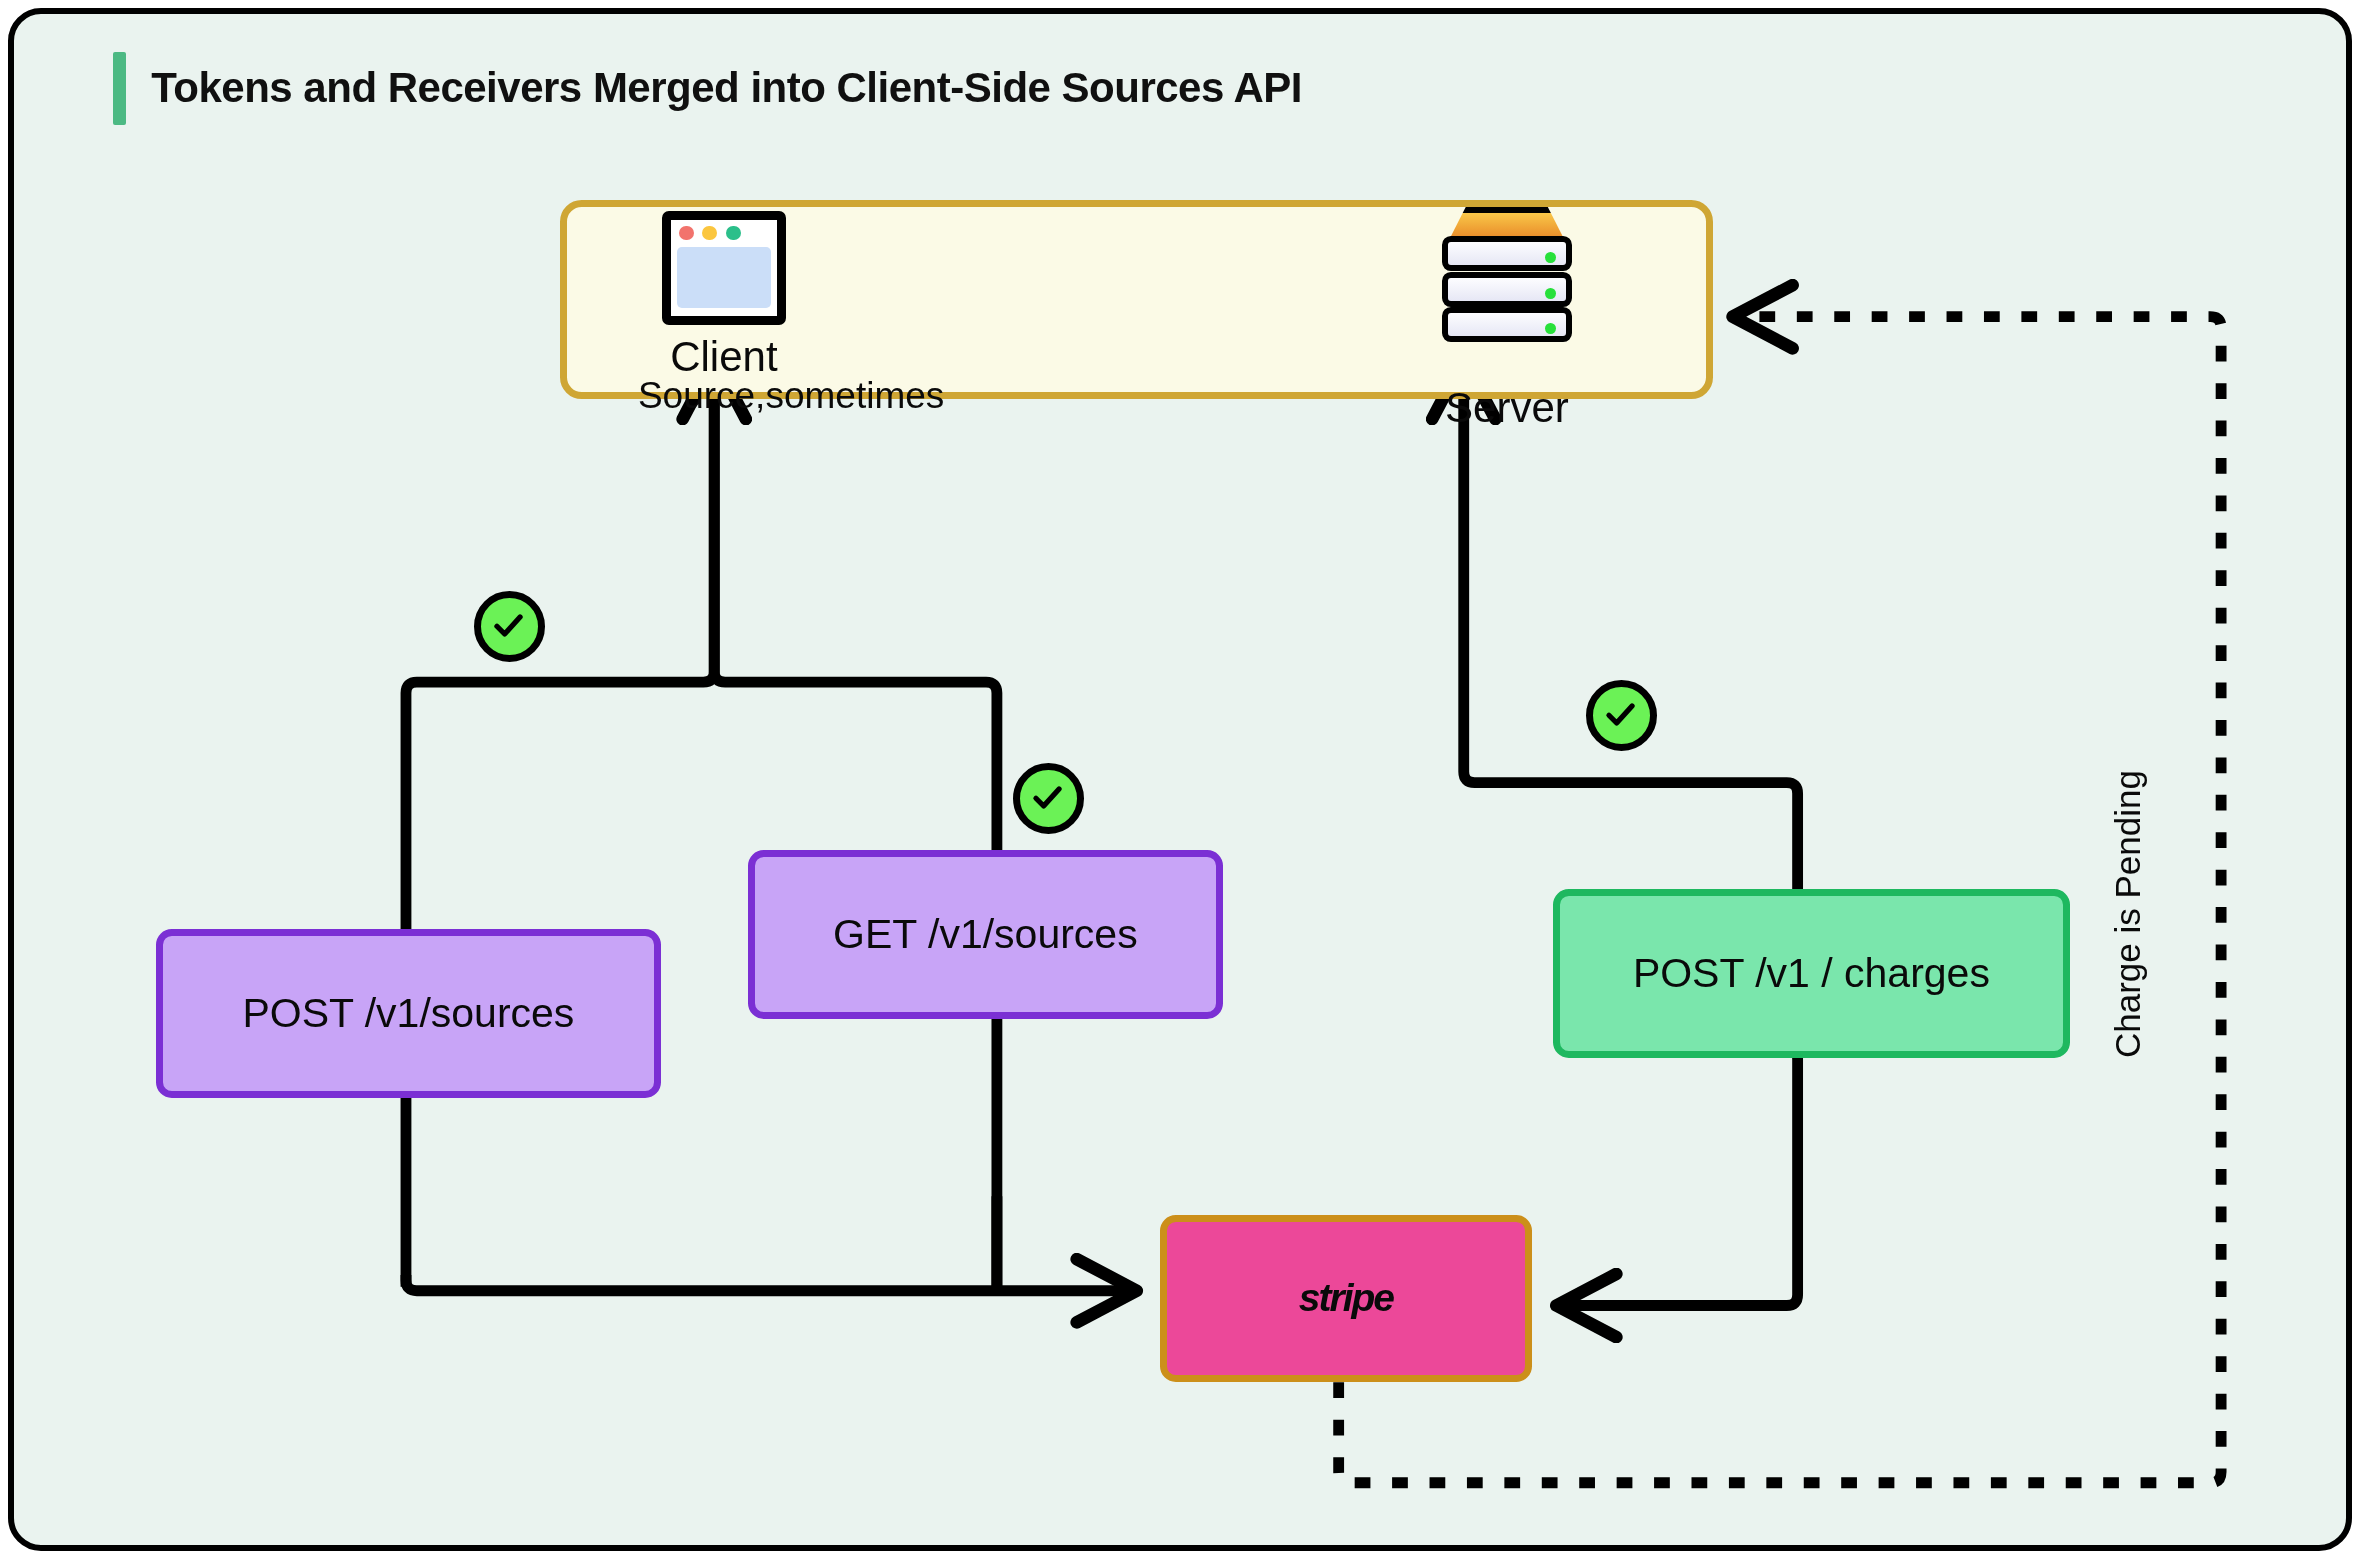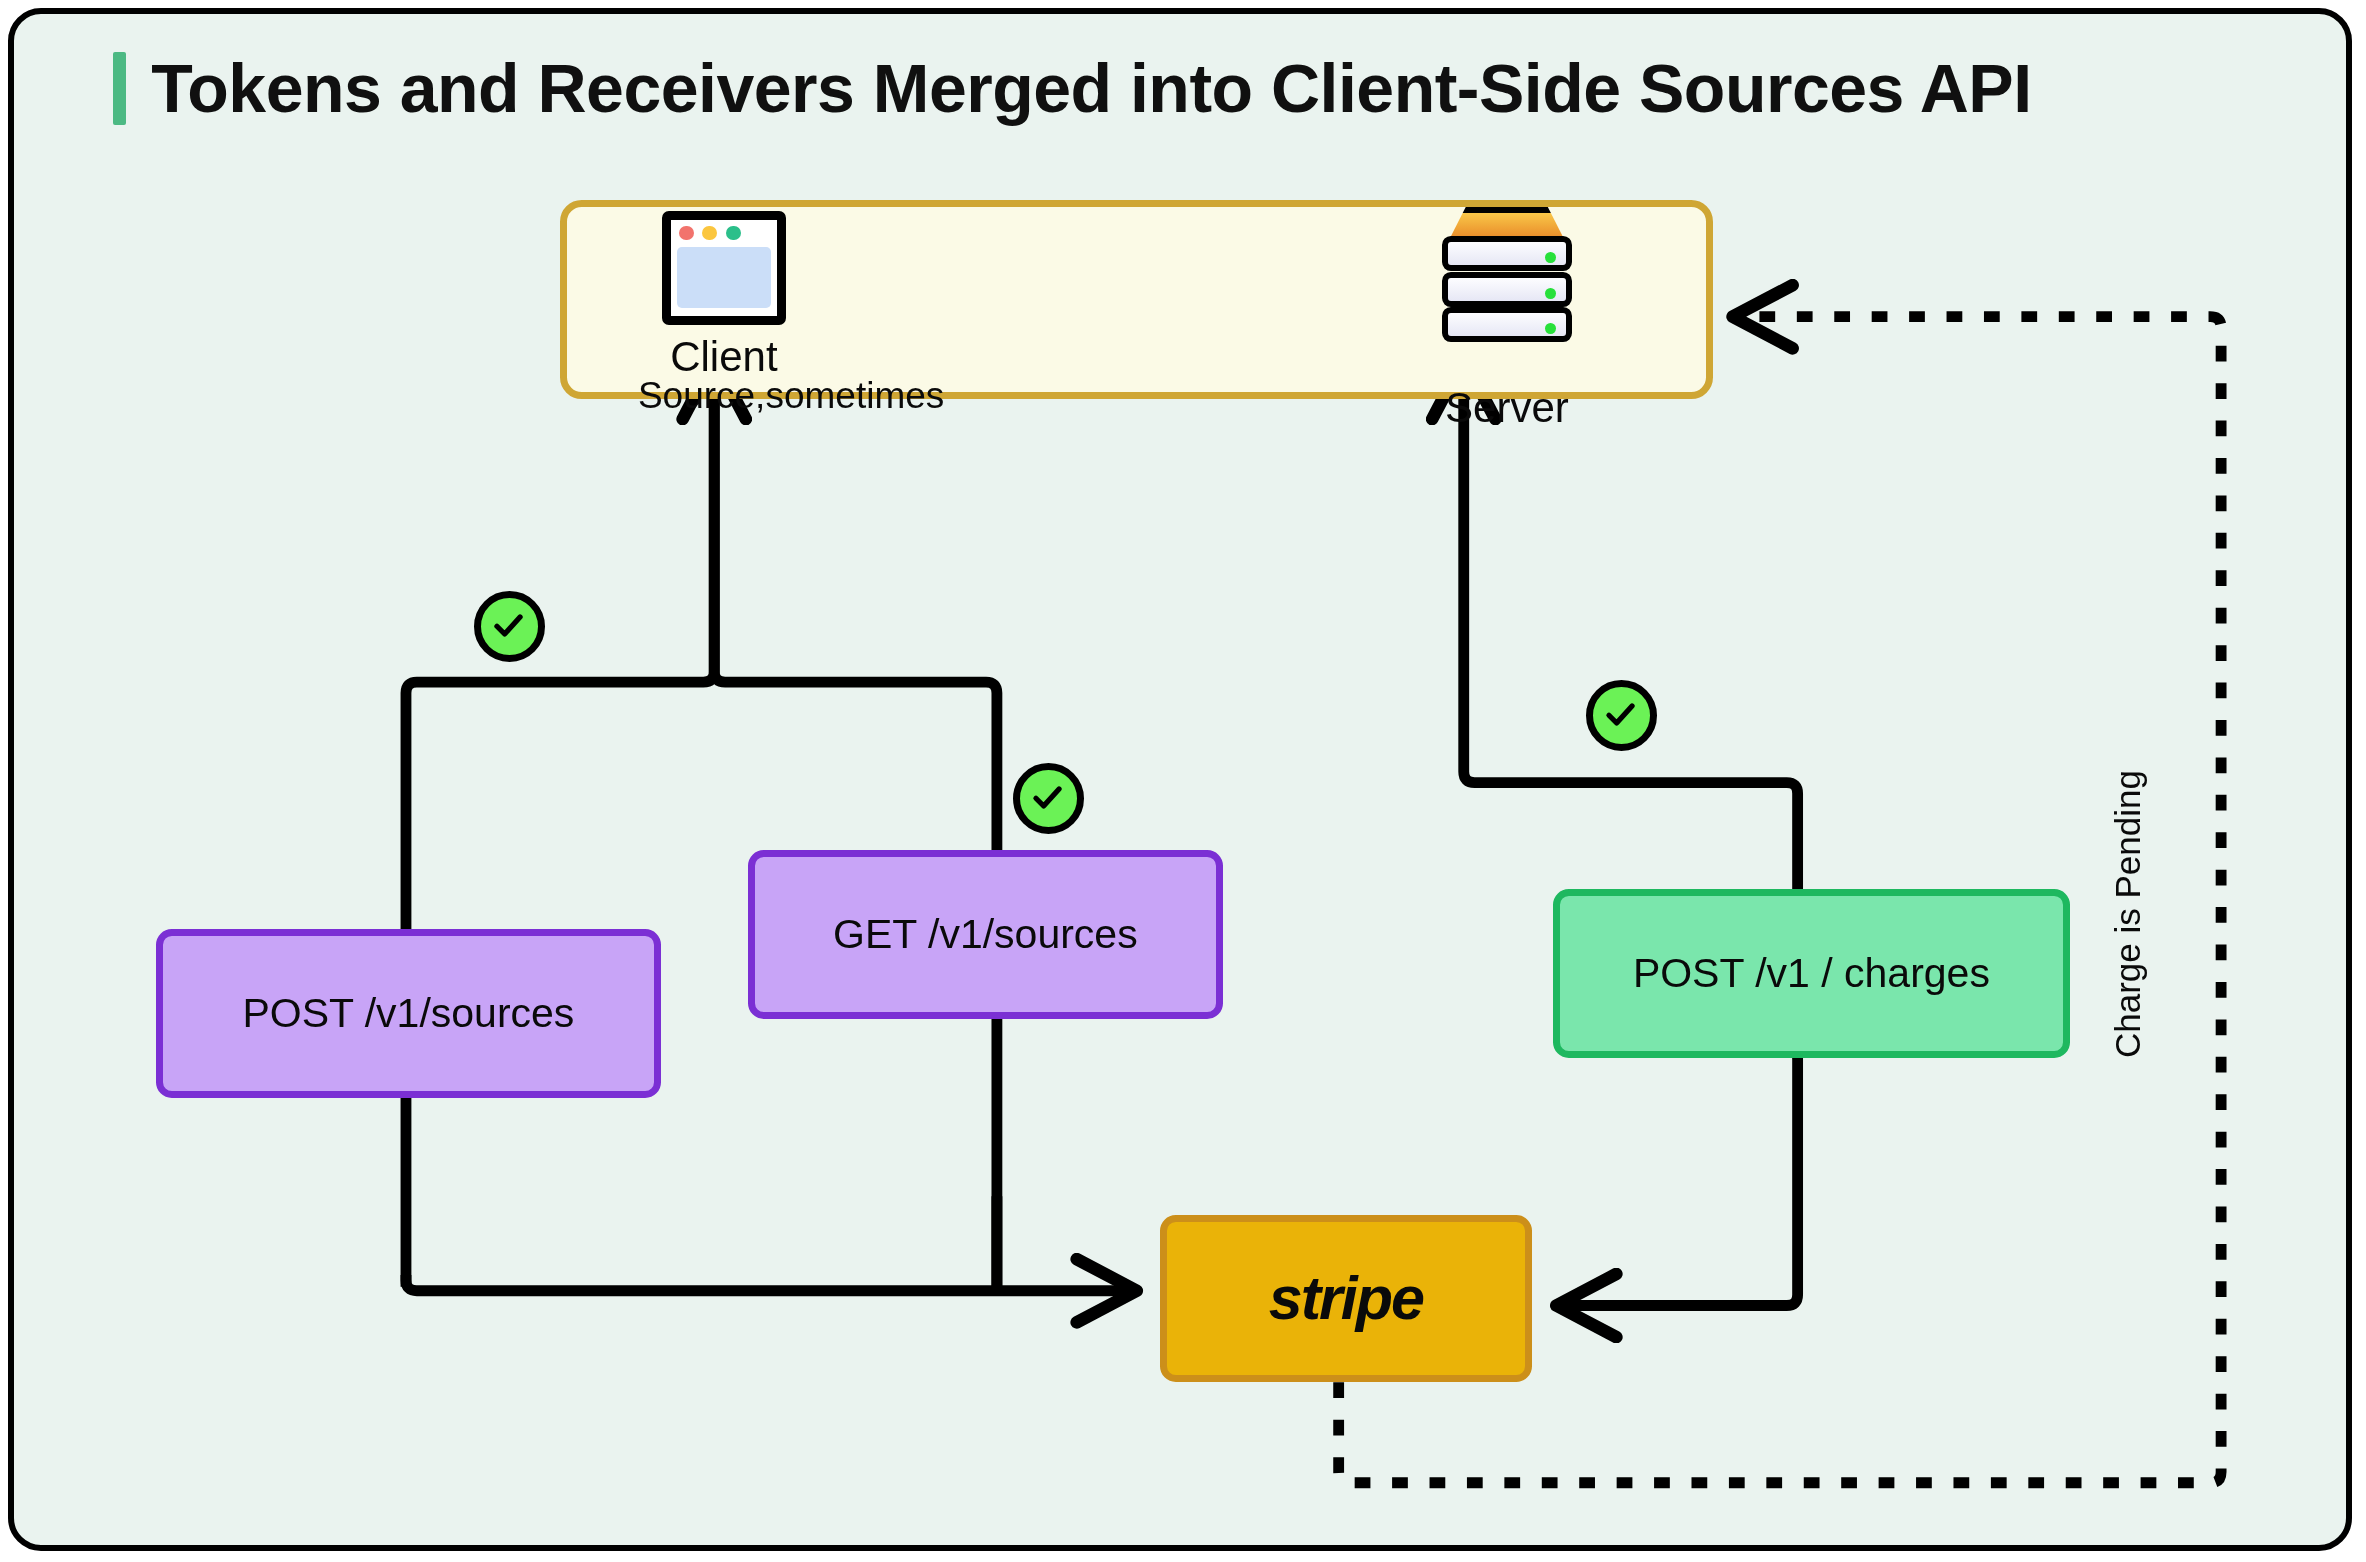--- a/index.html
+++ b/index.html
@@ -36,21 +36,21 @@
     height: 79px;
   }
   .title-bar {
     width: 12.8px;
     height: 73px;
     background: #4CB983;
     border-radius: 2px;
     margin-right: 25.6px;
   }
   .title-text {
-    font-size: 68px;
+    font-size: 42px;
     font-weight: bold;
     color: #101010;
     letter-spacing: -0.5px;
     white-space: nowrap;
   }
 
   
   #wires {
     position: absolute;
     left: 0;
@@ -153,22 +153,22 @@
     align-items: center;
     justify-content: center;
     border-radius: 15.8px;
     font-size: 41px;
     color: #0a0a0a;
     z-index: 5;
   }
   .ep.purple { background: #C8A4F7; border: 7.9px solid #7B2FD4; }
   .ep.green  { background: #7AE6AC; border: 7.9px solid #1EB85F; margin-left: 30px; }
   .ep.stripe {
-    background: #eab308; border: 7.9px solid #CC8F1A;
-    font-size: 61px; font-weight: bold; font-style: italic;
+    background: #ec4899; border: 7.9px solid #CC8F1A;
+    font-size: 39px; font-weight: bold; font-style: italic;
     letter-spacing: -2px;
   }
 
   #ep-post-sources { left: 142px;  top: 875px;  width: 505px; height: 169px; margin-top: 40px; }
   #ep-get-sources  { left: 734px;  top: 836px;  width: 475px; height: 169px; }
   #ep-post-charges { left: 1509px; top: 875px;  width: 517px; height: 169px; }
   #ep-stripe       { left: 1146px; top: 1201px; width: 372px; height: 167px; }
 
   
   .check {

